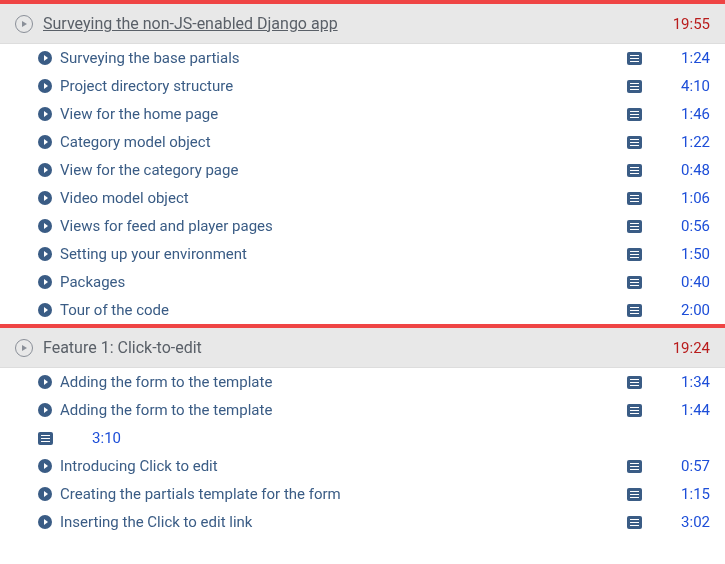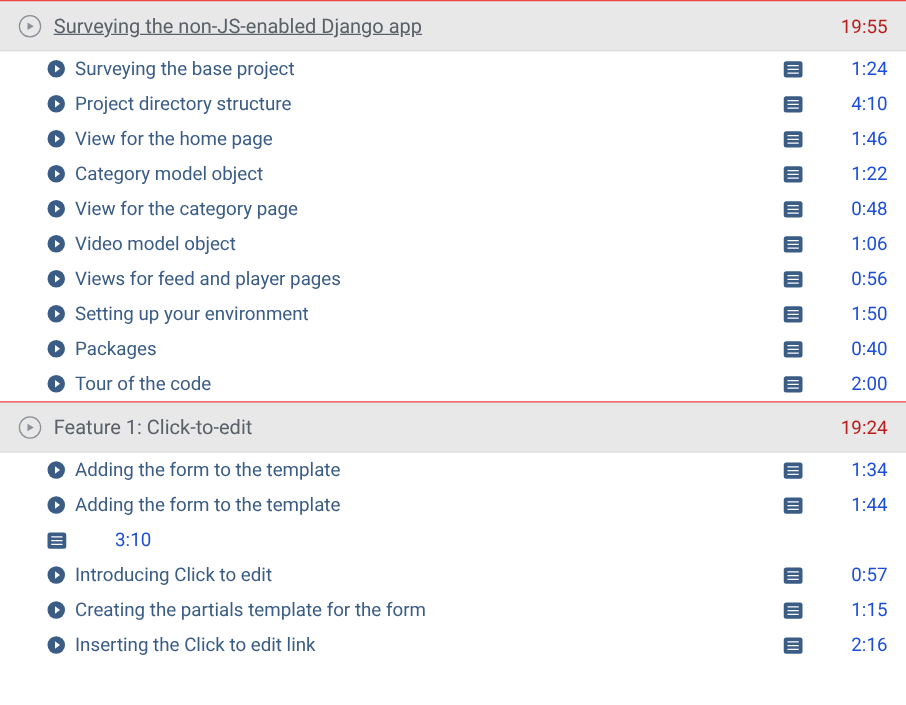--- a/index.html
+++ b/index.html
@@ -13,21 +13,21 @@
       color: #4a5568;
       background: #fff;
       width: 725px;
     }
     .section-header {
       display: flex;
       align-items: center;
       justify-content: space-between;
       background: #e8e8e8;
       padding: 10px 15px;
-      border-top: 1px solid #ef4444;
+      border-top: 4px solid #ef4444;
       border-bottom: 1px solid #ddd;
     }
     .section-header .left {
       display: flex;
       align-items: center;
       gap: 10px;
     }
     .section-title {
       color: #5a6068;
       font-size: 16px;
@@ -136,21 +136,21 @@
     <div class="section-header">
       <div class="left">
         <span class="expand-icon"></span>
         <span class="section-title underlined">Surveying the non-JS-enabled Django app</span>
       </div>
       <span class="section-duration">19:55</span>
     </div>
     <div class="lesson-row">
       <div class="lesson-left">
         <span class="play-icon"></span>
-        <span class="lesson-title">Surveying the base project</span>
+        <span class="lesson-title">Surveying the base partials</span>
       </div>
       <div class="lesson-right">
         <span class="transcript-icon"></span>
         <span class="lesson-duration">1:24</span>
       </div>
     </div>
     <div class="lesson-row">
       <div class="lesson-left">
         <span class="play-icon"></span>
         <span class="lesson-title">Project directory structure</span>
@@ -293,16 +293,16 @@
         <span class="lesson-duration">1:15</span>
       </div>
     </div>
     <div class="lesson-row">
       <div class="lesson-left">
         <span class="play-icon"></span>
         <span class="lesson-title">Inserting the Click to edit link</span>
       </div>
       <div class="lesson-right">
         <span class="transcript-icon"></span>
-        <span class="lesson-duration">2:16</span>
+        <span class="lesson-duration">3:02</span>
       </div>
     </div>
   </div>
 
 </body></html>

